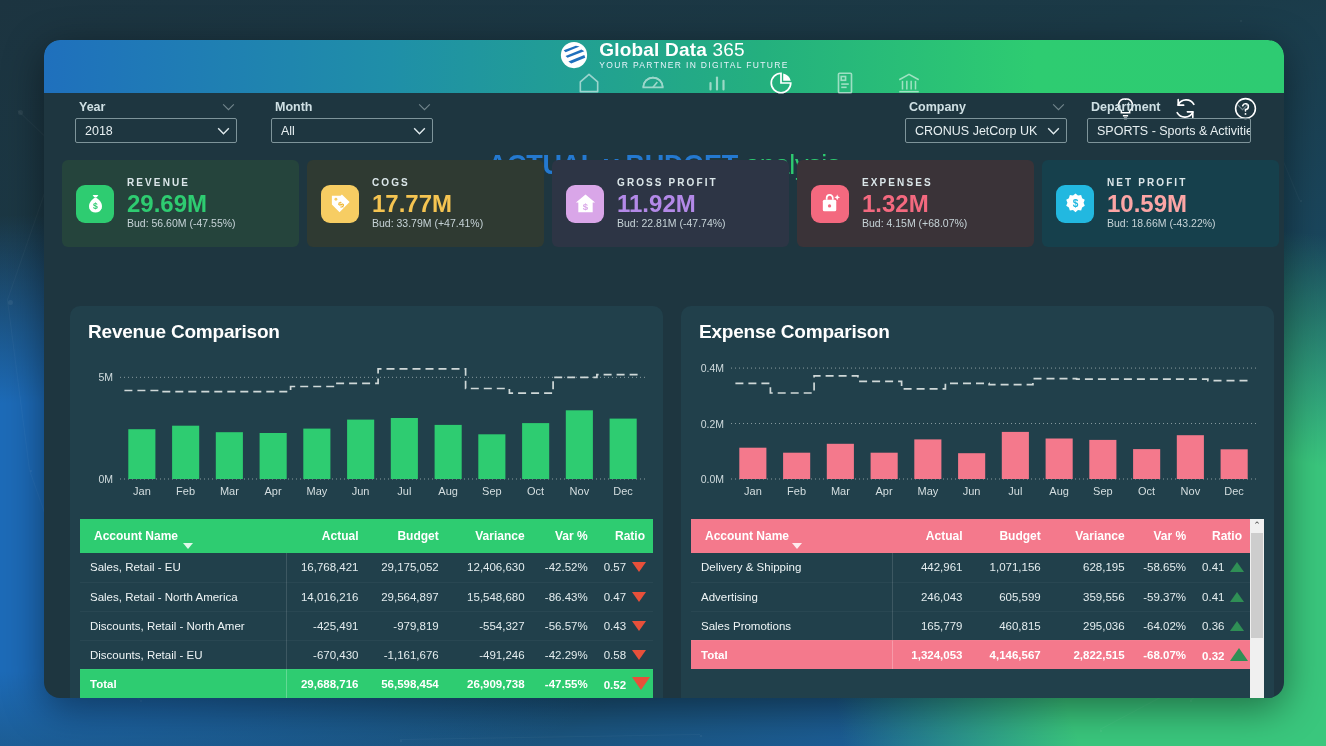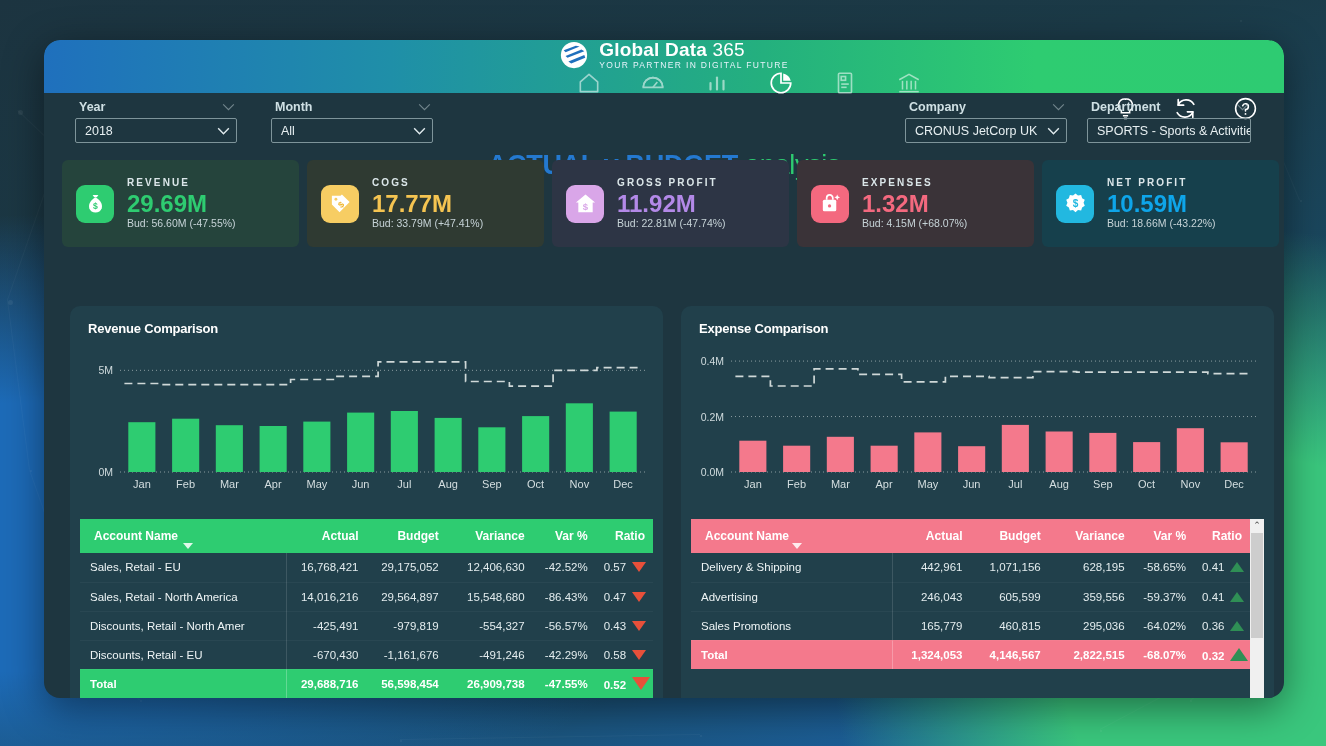--- a/index.html
+++ b/index.html
@@ -96,21 +96,21 @@
   .kpi-body { line-height: 1.08; }
   .kpi-title { font-size: 10px; font-weight: bold; letter-spacing: 2.1px; color: #dbe6e9; }
   .kpi-value { font-size: 24px; font-weight: bold; margin: 2px 0 1px; }
   .kpi-sub { font-size: 10.5px; color: #c6d3d7; }
 
   
   .panel { position: absolute; top: 266px; width: 593px; height: 419px;
            background: #21404b; border-radius: 10px; }
   #panel-rev { left: 26px; }
   #panel-exp { left: 637px; }
-  .panel-title { font-size: 13px; font-weight: bold; color: #ffffff; padding: 15px 0 0 18px; letter-spacing: -.2px;}
+  .panel-title { font-size: 19px; font-weight: bold; color: #ffffff; padding: 15px 0 0 18px; letter-spacing: -.2px;}
 
   .chart-wrap { position: relative; margin: 8px 10px 0 10px; height: 150px; }
   .chart-wrap svg { display: block; width: 100%; height: 100%; }
 
   
   .tbl { position: absolute; left: 10px; right: 10px; top: 213px; font-size: 11.5px; }
   .tbl table { width: 100%; border-collapse: collapse; table-layout: fixed; }
   .tbl th {
     font-size: 12px; font-weight: bold; color: #fff; text-align: right;
     padding: 9px 8px 10px 8px; height: 34px; position: relative;
@@ -401,21 +401,21 @@
       </div>
       <div class="kpi" style="background: rgb(22, 64, 76);">
         <span class="kpi-icon" style="background:#22b8e0">
           <svg viewBox="0 0 24 24">
             <path d="M12 1.6 l2.6 2.1 3.3-.5 1 3.2 2.8 1.8 -1.3 3.1 1.3 3.1 -2.8 1.8 -1 3.2 -3.3-.5 -2.6 2.1 -2.6-2.1 -3.3.5 -1-3.2 -2.8-1.8 1.3-3.1 -1.3-3.1 2.8-1.8 1-3.2 3.3.5 Z" fill="#fff"></path>
             <text x="12" y="16" font-size="10.5" font-weight="bold" text-anchor="middle" fill="#22b8e0" font-family="Liberation Sans, sans-serif">$</text>
           </svg>
         </span>
         <div class="kpi-body">
           <div class="kpi-title">NET PROFIT</div>
-          <div class="kpi-value" style="color:#0ea5e9">10.59M</div>
+          <div class="kpi-value" style="color:#fca5a5">10.59M</div>
           <div class="kpi-sub">Bud: 18.66M (-43.22%)</div>
         </div>
       </div>
     </div>
 
   <div class="panel" id="panel-rev">
     <div class="panel-title">Revenue Comparison</div>
     <div class="chart-wrap" id="chart0">
         <svg viewBox="0 0 573 150" preserveAspectRatio="none" style="width:100%;height:150px">
           <line x1="40" y1="128" x2="565" y2="128" stroke="#8a9ba0" stroke-width="1" stroke-dasharray="1,3"></line>

